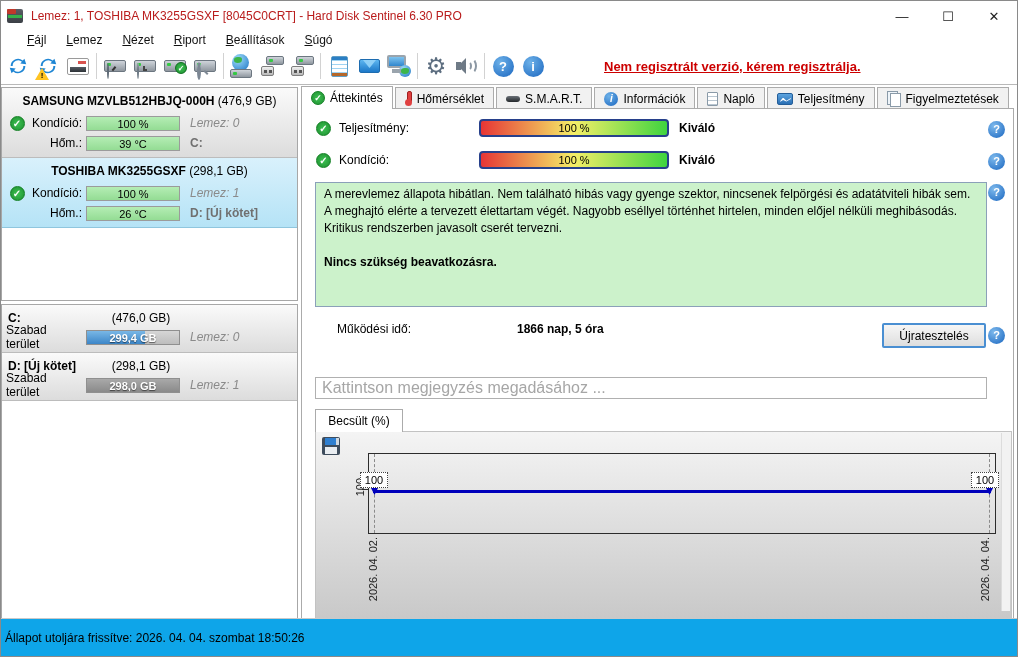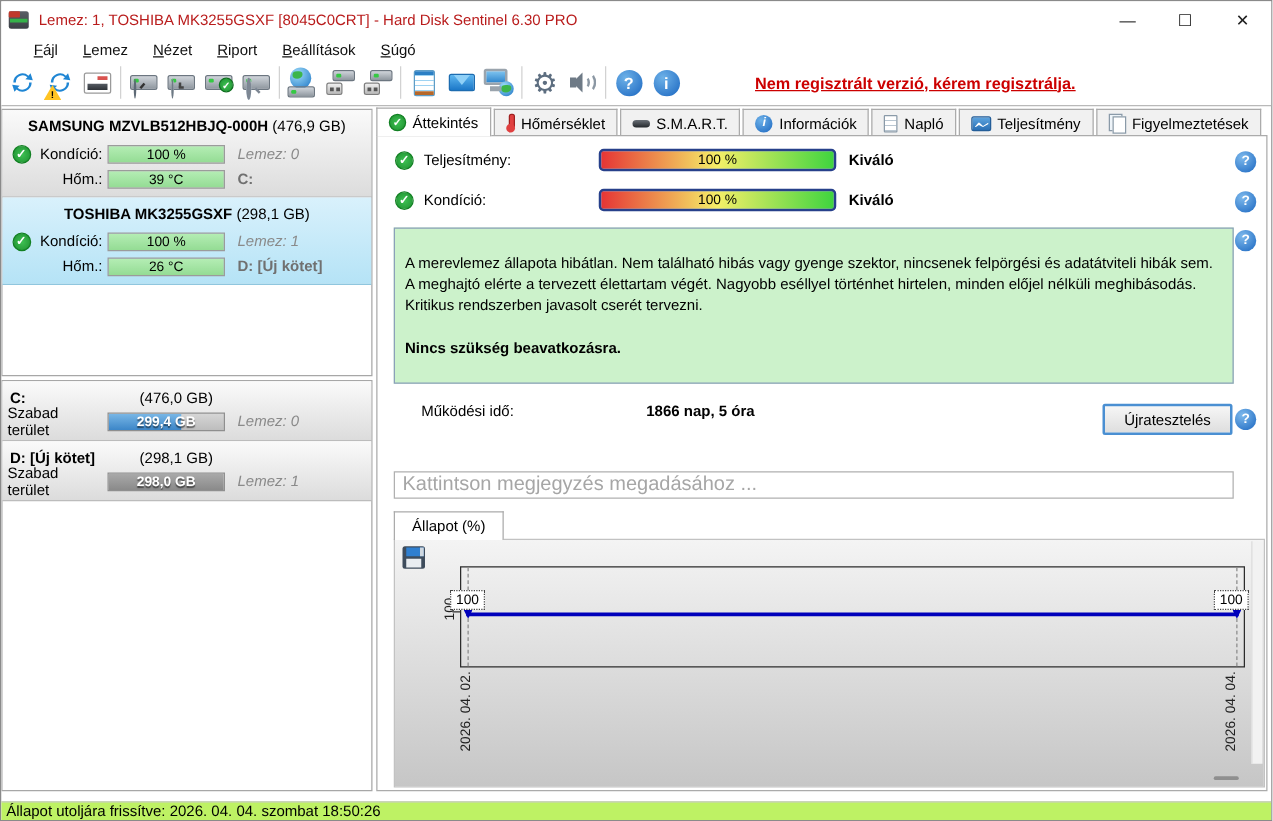--- a/index.html
+++ b/index.html
@@ -113,21 +113,21 @@
   .t-pages::after { content:""; position:absolute; left:3px; top:2px; width:9px; height:12px; background:#fff; border:1px solid #8a9aa8; }
 
   
   #content { position:absolute; left:300px; top:107px; width:713px; height:525px; background:#fff; border:1px solid #ababab; }
   .hrow { position:absolute; left:14px; display:flex; align-items:center; }
   .hrow .check-badge { margin-right:8px; }
   .hlabel { width:100px; }
   .grad-bar { width:190px; height:18px; border:2px solid #27408b; border-radius:4px; background:linear-gradient(to right,#e63535,#f5ef68 50%,#3fd43f); text-align:center; font-size:11px; line-height:14px; color:#000; }
   .hrating { margin-left:10px; font-weight:bold; }
   .qmark { position:absolute; width:17px; height:17px; border-radius:50%; background:radial-gradient(circle at 35% 30%,#7db9ec,#1a66c0); color:#fff; font-weight:bold; font-size:11px; text-align:center; line-height:17px; }
-  .statusbox { position:absolute; left:13px; top:73px; width:672px; height:125px; background:#ccf2cb; border:1px solid #8ba0b9; padding:19px 8px; line-height:1.42; }
+  .statusbox { position:absolute; left:13px; top:73px; width:672px; height:125px; background:#ccf2cb; border:1px solid #8ba0b9; padding:3px 8px; line-height:1.42; }
   .statusbox .action { margin-top:17px; font-weight:bold; }
   .stats { position:absolute; left:18px; top:212px; }
   .stat-line { display:flex; height:16px; align-items:center; }
   .stat-label { width:180px;margin-left:17px; }
   .stat-value { font-weight:bold; }
   .retest-btn { position:absolute; left:580px; top:214px; width:104px; height:25px; background:linear-gradient(#f6f6f6,#dedede); border:2px solid #4a8fd2; border-radius:2px; font-size:12px; font-family:"Liberation Sans", sans-serif; }
   .comment { position:absolute; left:13px; top:268px; width:672px; height:22px; border:1px solid #b0b0b0; padding:0 6px; font-size:16px; font-family:"Liberation Sans", sans-serif; color:#333; }
   .comment::placeholder { color:#a6a6a6; }
 
   
@@ -143,21 +143,21 @@
   .blue-line::before { left:-2px; } .blue-line::after { right:-2px; }
   .ptlabel { position:absolute; width:28px; height:16px; background:#fff; border:1px dotted #444; text-align:center; font-size:11px; line-height:15px; }
   .vtext { writing-mode:vertical-rl; transform:rotate(180deg); font-size:11px; color:#222; }
   .ytick { position:absolute; left:38px; top:46px; }
   .ytickmark { position:absolute; left:46px; top:57px; width:6px; height:1px; background:#2c2c2c; }
   .xdate { position:absolute; top:105px; }
   .scrollstrip { position:absolute; right:1px; top:1px; width:9px; height:178px; background:#f2f2f2; border-left:1px solid #dcdcdc; }
   .hthumb { position:absolute; right:22px; bottom:8px; width:20px; height:3px; background:#8f8f8f; border-radius:2px; }
 
   
-  .statusbar { position:absolute; left:0; right:0; bottom:0; height:15px; background:#bef264; border-top:1px solid #c9c9c9; display:flex; align-items:center; padding-left:4px; }
+  .statusbar { position:absolute; left:0; right:0; bottom:0; height:38px; background:#0ea5e9; border-top:1px solid #c9c9c9; display:flex; align-items:center; padding-left:4px; }
 </style>
 </head>
 <body>
 
 <div id="win">
 
   <div class="titlebar">
     <div class="app-icon"></div>
     <div class="title-text">Lemez: 1, TOSHIBA MK3255GSXF [8045C0CRT]  -  Hard Disk Sentinel 6.30 PRO</div>
     <div class="win-btns">
@@ -394,21 +394,21 @@
         <span class="stat-label">Működési idő:</span>
         <span class="stat-value">1866 nap, 5 óra</span>
       </div>
     </div>
 
     <button class="retest-btn">Újratesztelés</button>
     <div class="qmark" style="right:8px; top:218px;">?</div>
 
     <input class="comment" placeholder="Kattintson megjegyzés megadásához ..." style="">
 
-    <div class="chart-tab">Állapot  (%)</div>
+    <div class="chart-tab">Becsült  (%)</div>
     <div class="chart-area">
       <div class="floppy"></div>
       <div class="plot">
         <div class="dashv" style="left:5px;"></div>
         <div class="dashv" style="right:5px;"></div>
         <div class="blue-line"></div>
       </div>
       <div class="ytickmark"></div>
       <div class="ytick vtext">100</div>
       <div class="ptlabel" style="left:44px; top:40px;">100</div>

